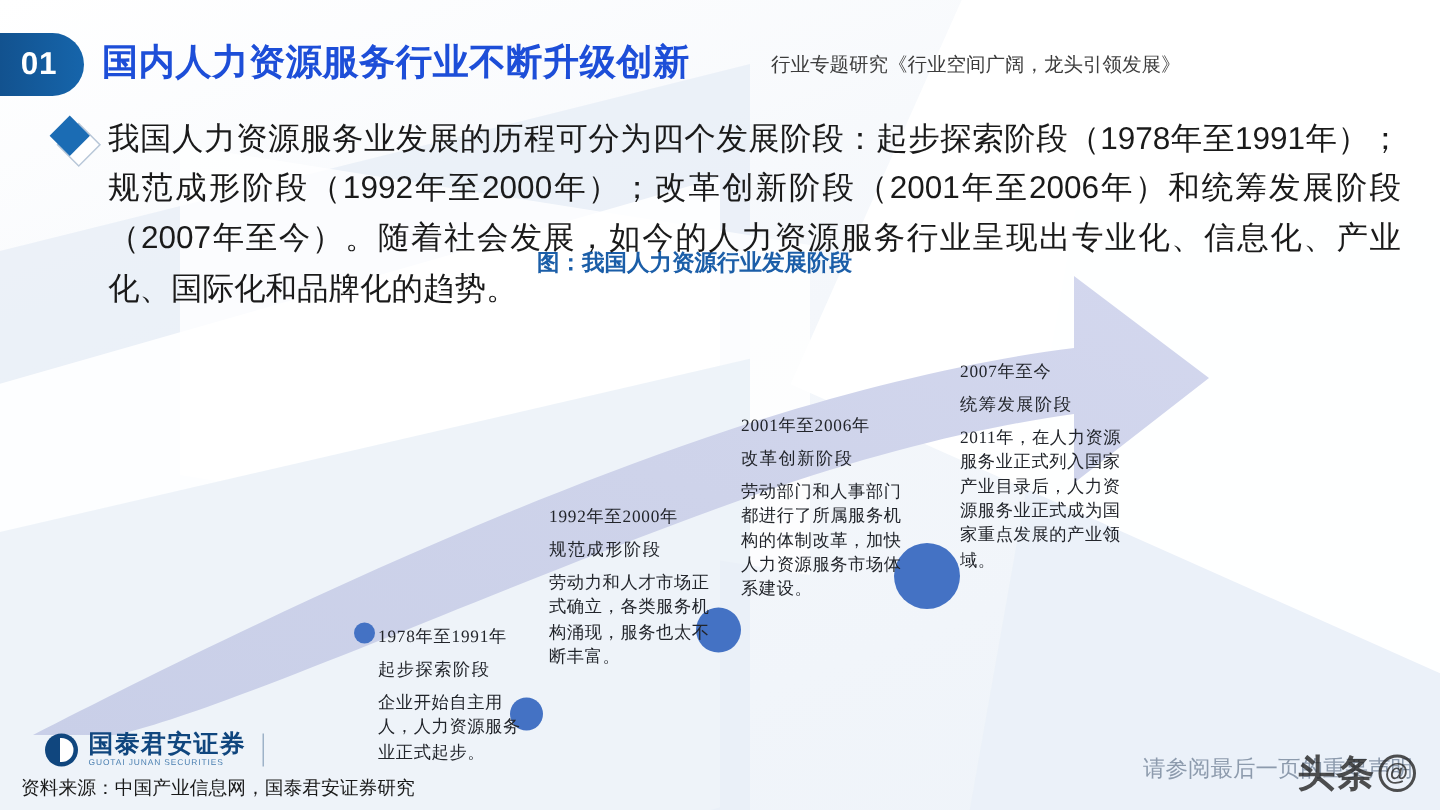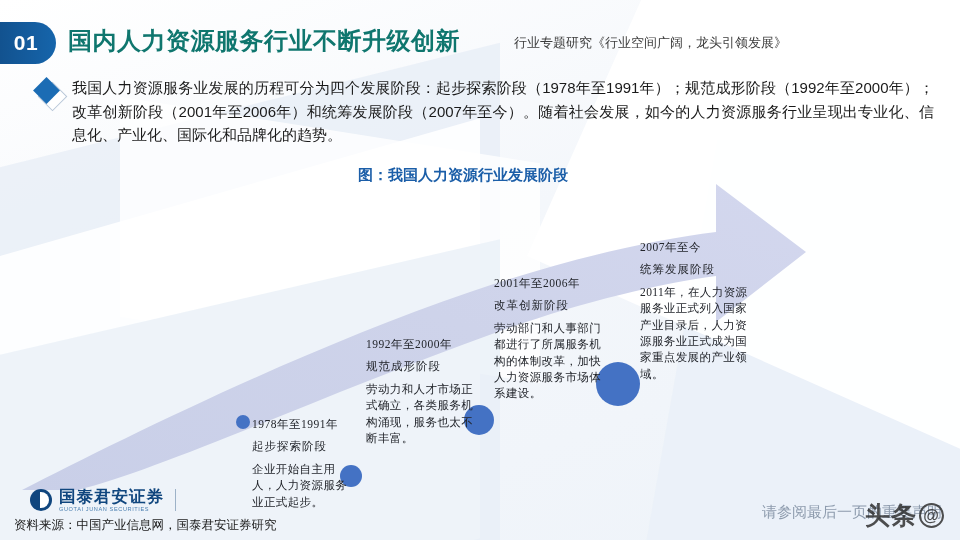--- a/index.html
+++ b/index.html
@@ -84,21 +84,21 @@
     align-items: center;
     justify-content: center;
     padding-right: 4px;
     box-sizing: border-box;
   }
   .header-title {
     position: absolute;
     left: 68px; top: 3px;
     font-size: 24px;
     font-weight: bold;
-    color: #0f766e;
+    color: #1d4ed8;
     letter-spacing: .5px;
     white-space: nowrap;
   }
   .header-meta {
     position: absolute;
     right: 22px; top: 12px;
     font-size: 13px;
     color: #3c3c3c;
     white-space: nowrap;
   }
@@ -133,21 +133,21 @@
     background: #ffffff;
   }
   .diamond-solid {
     position: absolute;
     left: 3px; top: 3px;
     width: 19px; height: 19px;
     background: #1b6cb4;
     transform: rotate(45deg);
   }
   .bullet-text {
-    font-size: 15px;
+    font-size: 21px;
     line-height: 1.58;
     color: #1a1a1a;
     text-align: justify;
     margin-left: 4px;
   }
 
   
   .chart {
     position: absolute;
     left: 0; top: 140px;

